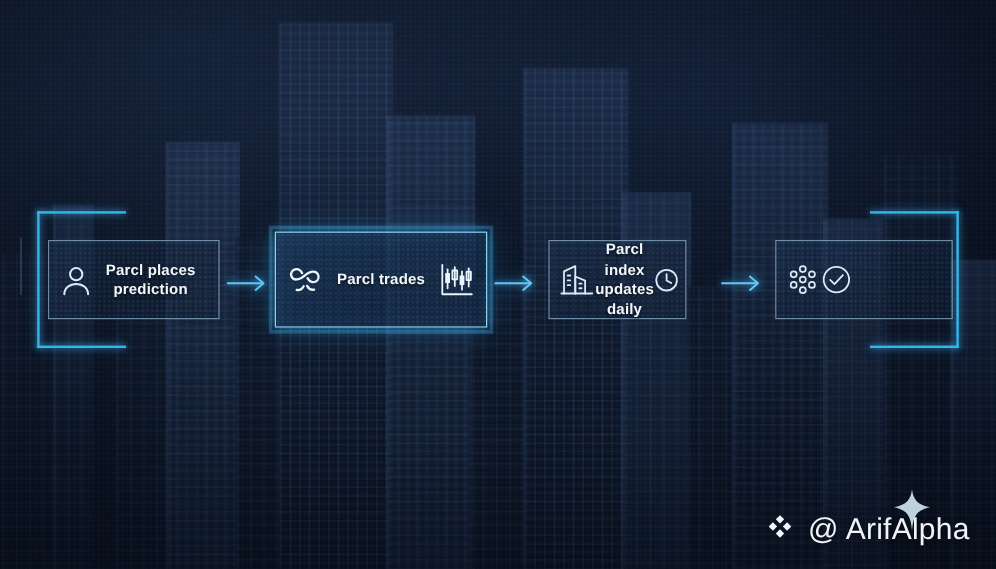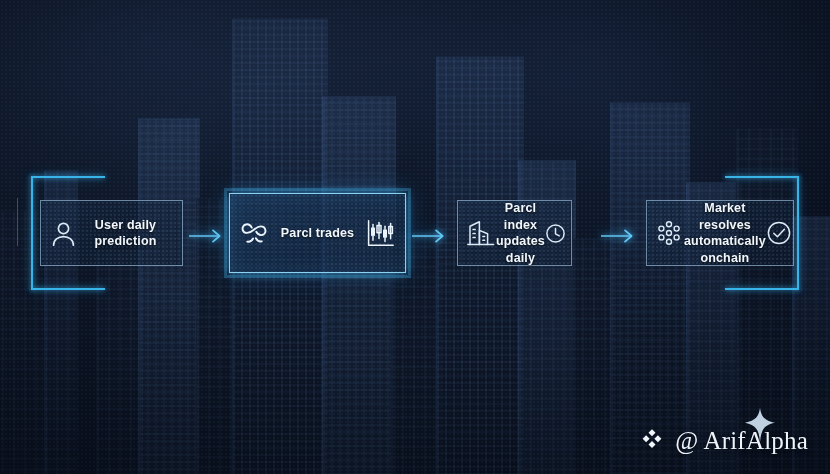--- a/index.html
+++ b/index.html
@@ -159,21 +159,21 @@
   
   .arrow { position:absolute; top:228px; }
   #arrow-1 { left:189px; width:36px; }
   #arrow-2 { left:412px; width:36px; }
   #arrow-3 { left:601px; width:36px; }
   .arrow svg { display:block; filter:drop-shadow(0 0 3px rgba(70,190,250,0.85)) drop-shadow(0 0 8px rgba(45,155,225,0.45)); }
 
   
   #watermark {
     position:absolute; right:22px; bottom:18px;
-    display:flex; align-items:center; gap:8px;font-family:Liberation Serif, serif;
+    display:flex; align-items:center; gap:8px;
   }
   #watermark .wm-text {
     color:#eef4fa;
     font-size:25px;
     font-weight:400;
     letter-spacing:.2px;
     text-shadow:0 1px 4px rgba(0,0,0,0.55);
   }
   #watermark svg { display:block; }
 </style>
@@ -250,21 +250,21 @@
     </div>
 
     <div class="card" id="card-1">
       <div class="card-dots"></div>
       <span class="ico">
         <svg width="27" height="29" viewBox="0 0 27 29" fill="none" stroke="#dceaf6" stroke-width="1.7" stroke-linecap="round" stroke-linejoin="round">
           <circle cx="13.5" cy="9.5" r="5.1"></circle>
           <path d="M3.6 26.2c0-5.3 4.4-8.6 9.9-8.6s9.9 3.3 9.9 8.6"></path>
         </svg>
       </span>
-      <span class="card-label">User daily prediction</span>
+      <span class="card-label">Parcl places prediction</span>
     </div>
 
     <div class="arrow" id="arrow-1">
       <svg width="36" height="16" viewBox="0 0 36 16" fill="none" stroke="#63c8f5" stroke-width="1.7" stroke-linecap="round" stroke-linejoin="round">
         <line x1="0.5" y1="8" x2="30" y2="8"></line>
         <polyline points="24,2.4 30.6,8 24,13.6"></polyline>
       </svg>
     </div>
 
     <div class="card" id="card-2">
@@ -335,21 +335,20 @@
         <svg width="30" height="30" viewBox="0 0 30 30" fill="none" stroke="#dceaf6" stroke-width="1.4">
           <circle cx="15" cy="6.2" r="2.5"></circle>
           <circle cx="7.4" cy="10.6" r="2.5"></circle>
           <circle cx="22.6" cy="10.6" r="2.5"></circle>
           <circle cx="15" cy="15" r="2.5"></circle>
           <circle cx="7.4" cy="19.4" r="2.5"></circle>
           <circle cx="22.6" cy="19.4" r="2.5"></circle>
           <circle cx="15" cy="23.8" r="2.5"></circle>
         </svg>
       </span>
-      <span class="card-label">Market resolves automatically onchain</span>
       <span class="ico">
         <svg width="26" height="26" viewBox="0 0 26 26" fill="none" stroke="#dceaf6" stroke-width="1.5" stroke-linecap="round" stroke-linejoin="round">
           <circle cx="13" cy="13" r="10.6"></circle>
           <polyline points="7.8,13.2 11.4,16.8 18.4,9.2"></polyline>
         </svg>
       </span>
     </div>
   </div>
 
   <div id="watermark">

